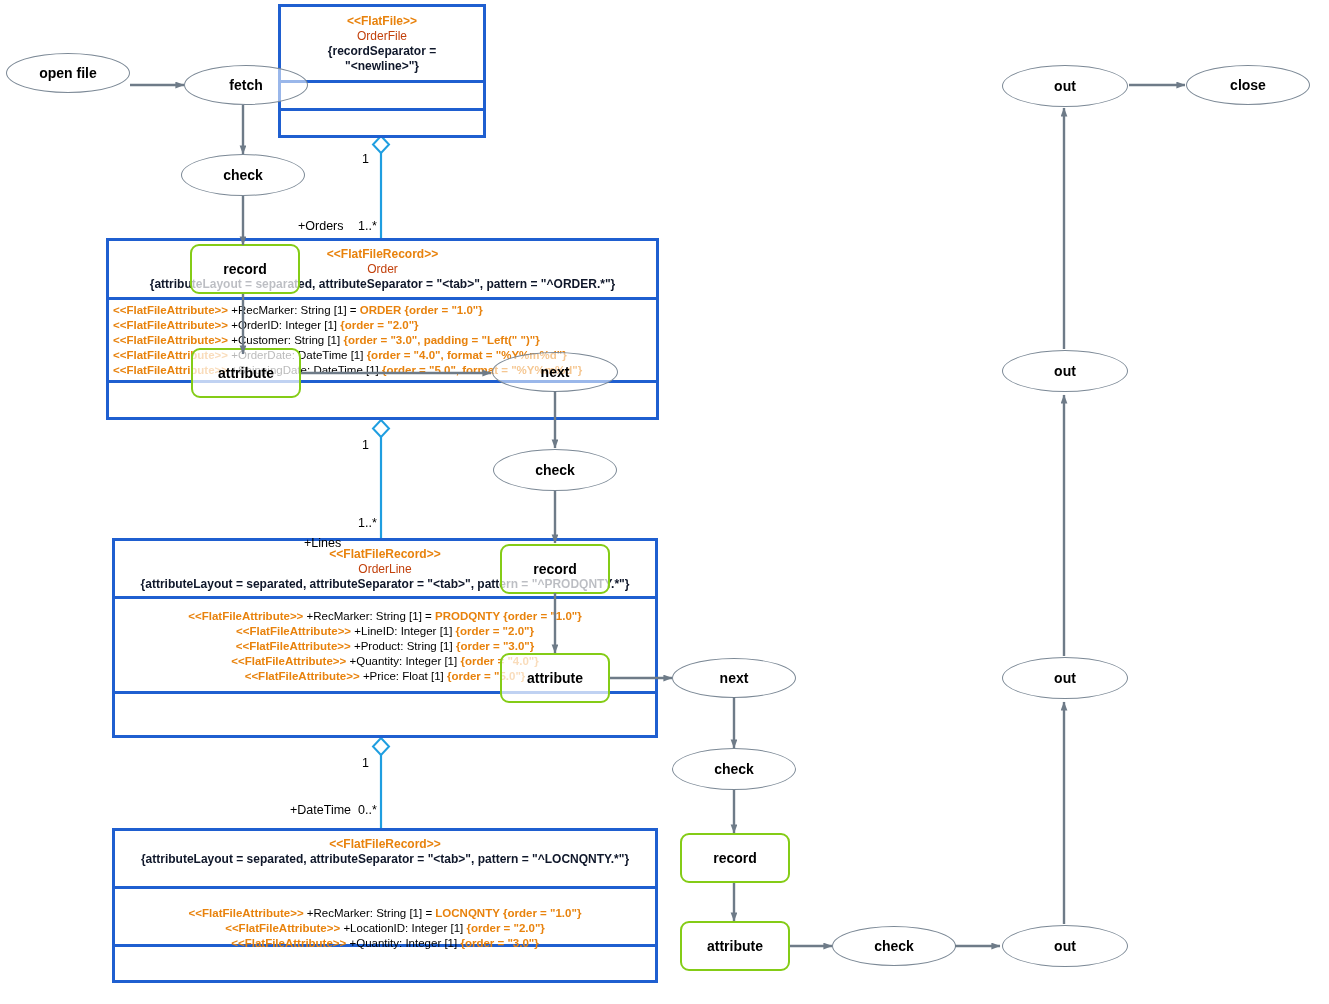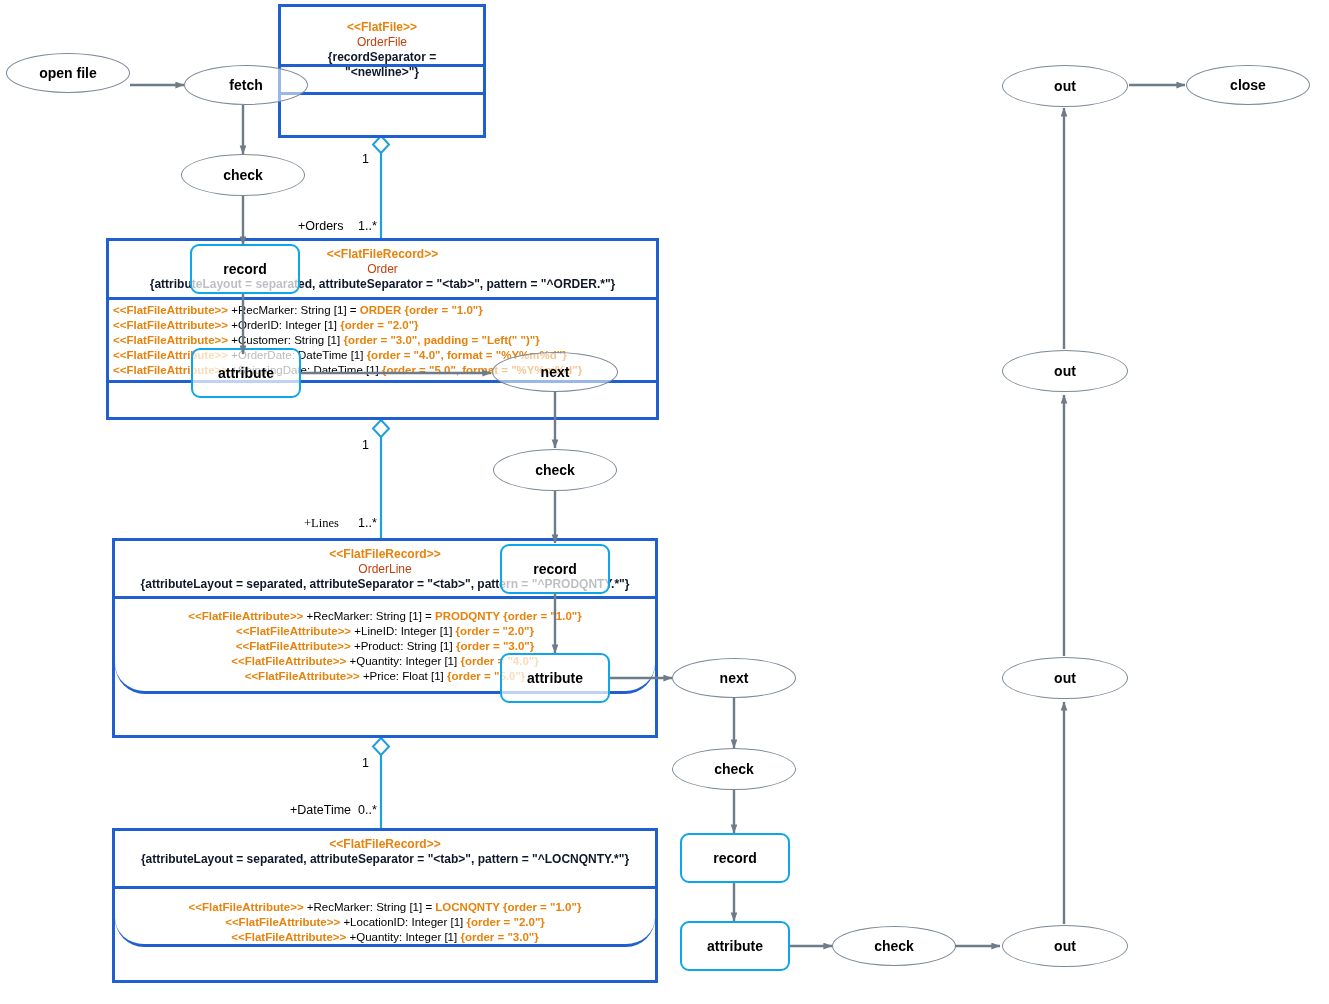--- a/index.html
+++ b/index.html
@@ -10,28 +10,28 @@
   .uml-class{position:absolute;box-sizing:border-box;border:3px solid #1f5fd0;background:#ffffff;}
   .uml-compartment{box-sizing:border-box;border-bottom:3px solid #1f5fd0;padding:3px 4px;}
   .uml-compartment.last{border-bottom:none;}
   .uml-head{text-align:center;line-height:15px;}
   .stereo{color:#E8820C;font-weight:bold;font-size:12px;}
   .cls-name{color:#c2410c;font-weight:normal;font-size:12px;}
   .cls-props{color:#0f172a;font-weight:bold;font-size:12px;}
   .attr-row{font-size:11.5px;line-height:15px;color:#000;white-space:nowrap;}
   .attr-row .st{color:#E8820C;font-weight:bold;}
   .attr-row .ov{color:#E8820C;font-weight:bold;}
-  .attr-center{text-align:center;border-radius:30px;}
+  .attr-center{text-align:center;}
 
   
   .node-ell{position:absolute;box-sizing:border-box;border:1.6px solid #7c8996;
             border-radius:50%;background:#ffffff;display:flex;align-items:center;
             justify-content:center;font-weight:bold;font-size:14px;color:#000;}
   
-  .node-rect{position:absolute;box-sizing:border-box;border:2px solid #0ea5e9;
+  .node-rect{position:absolute;box-sizing:border-box;border:2px solid #84cc16;
              border-radius:9px;background:#ffffff;display:flex;align-items:center;
              justify-content:center;font-weight:bold;font-size:14px;color:#000;}
   .node-rect.ghost{background:rgba(255,255,255,0.72);}
   .node-ell.ghost{background:rgba(255,255,255,0.55);}
 
   
   svg.layer{position:absolute;left:0;top:0;width:1329px;height:1004px;overflow:visible;}
   svg.layer.below{z-index:1;}
   svg.layer.above{z-index:5;pointer-events:none;}
   .uml-class{z-index:2;}
@@ -55,21 +55,21 @@
     <polygon points="381,136 389,144.5 381,153 373,144.5" fill="#ffffff" stroke="#1f9ee0" stroke-width="2"></polygon>
 
     <line x1="381" y1="434" x2="381" y2="538" stroke="#1f9ee0" stroke-width="2.2"></line>
     <polygon points="381,420 389,428.5 381,437 373,428.5" fill="#ffffff" stroke="#1f9ee0" stroke-width="2"></polygon>
 
     <line x1="381" y1="752" x2="381" y2="828" stroke="#1f9ee0" stroke-width="2.2"></line>
     <polygon points="381,738 389,746.5 381,755 373,746.5" fill="#ffffff" stroke="#1f9ee0" stroke-width="2"></polygon>
   </svg>
 
   <div class="uml-class" style="left:278px;top:4px;width:208px;height:134px;">
-    <div class="uml-compartment uml-head" style="height:60px;padding-top:13px;">
+    <div class="uml-compartment uml-head" style="height:76px;padding-top:7px;">
       <div class="stereo">&lt;&lt;FlatFile&gt;&gt;</div>
       <div class="cls-name">OrderFile</div>
       <div class="cls-props">{recordSeparator =</div>
       <div class="cls-props">"&lt;newline&gt;"}</div>
     </div>
     <div class="uml-compartment" style="height:28px;"></div>
     <div class="uml-compartment last" style="height:24px;"></div>
   </div>
 
   <div class="uml-class" style="left:106px;top:238px;width:553px;height:182px;">
@@ -102,34 +102,34 @@
       <div class="attr-row"><span class="st">&lt;&lt;FlatFileAttribute&gt;&gt;</span> <span>+Price: Float [1] </span><span class="ov">{order = "5.0"}</span></div>
     </div>
     <div class="uml-compartment last" style="height:41px;"></div>
   </div>
 
   <div class="uml-class" style="left:112px;top:828px;width:546px;height:155px;">
     <div class="uml-compartment uml-head" style="height:58px;padding-top:6px;">
       <div class="stereo">&lt;&lt;FlatFileRecord&gt;&gt;</div>
       <div class="cls-props">{attributeLayout = separated, attributeSeparator = "&lt;tab&gt;", pattern = "^LOCNQNTY.*"}</div>
     </div>
-    <div class="uml-compartment attr-center" style="height:58px;padding-top:11px;">
+    <div class="uml-compartment attr-center" style="height:58px;padding-top:17px;">
       <div class="attr-row"><span class="st">&lt;&lt;FlatFileAttribute&gt;&gt;</span> <span>+RecMarker: String [1] = </span><span class="ov">LOCNQNTY</span> <span class="ov">{order = "1.0"}</span></div>
       <div class="attr-row"><span class="st">&lt;&lt;FlatFileAttribute&gt;&gt;</span> <span>+LocationID: Integer [1] </span><span class="ov">{order = "2.0"}</span></div>
       <div class="attr-row"><span class="st">&lt;&lt;FlatFileAttribute&gt;&gt;</span> <span>+Quantity: Integer [1] </span><span class="ov">{order = "3.0"}</span></div>
     </div>
     <div class="uml-compartment last" style="height:35px;"></div>
   </div>
 
   <div class="assoc-lbl" style="left:362px;top:152px;">1</div>
   <div class="assoc-lbl" style="left:298px;top:219px;">+Orders</div>
   <div class="assoc-lbl" style="left:358px;top:219px;">1..*</div>
 
   <div class="assoc-lbl" style="left:362px;top:438px;">1</div>
-  <div class="assoc-lbl" style="left:304px;top:516px;font-family:Liberation Serif, serif;">+Lines</div>
+  <div class="assoc-lbl" style="left:304px;top:536px;">+Lines</div>
   <div class="assoc-lbl" style="left:358px;top:516px;">1..*</div>
 
   <div class="assoc-lbl" style="left:362px;top:756px;">1</div>
   <div class="assoc-lbl" style="left:290px;top:803px;">+DateTime</div>
   <div class="assoc-lbl" style="left:358px;top:803px;">0..*</div>
 
   <svg class="layer above">
     <g stroke="#6e7b88" stroke-width="2.4" fill="none" marker-end="url(#arrowGray)">
 
       <line x1="130" y1="85" x2="184" y2="85"></line>

